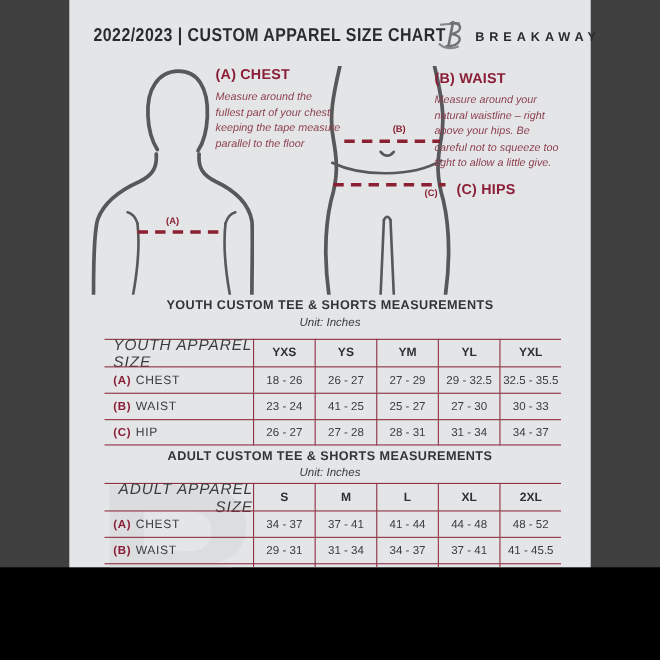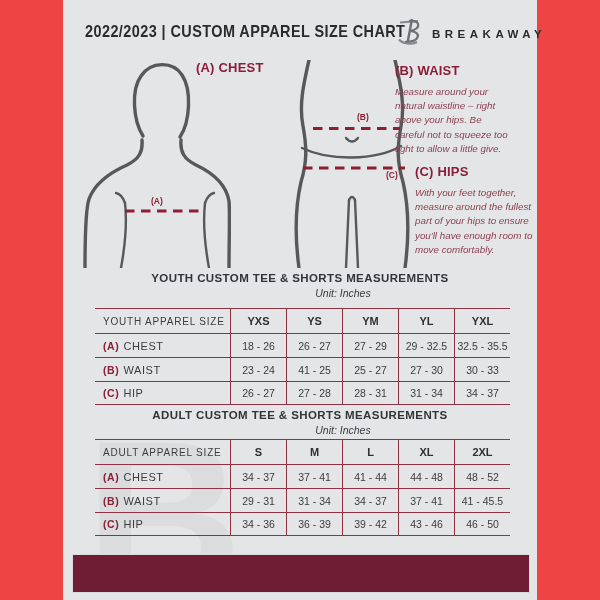--- a/index.html
+++ b/index.html
@@ -1,16 +1,16 @@
 <!DOCTYPE html>
 <html><head>
 <meta charset="utf-8">
 <style>
   html,body{margin:0;padding:0;background:#000;}
-  .stage{position:relative;width:600px;height:600px;overflow:hidden;background:#ef4444;
+  .stage{position:relative;width:600px;height:516px;overflow:hidden;background:#404040;
          font-family:"Liberation Sans",sans-serif;}
   .page{position:absolute;left:63px;top:0;width:474px;height:600px;background:#e4e5e7;}
 
   
   .doc-title{position:absolute;left:22px;top:22px;font-size:17px;font-weight:700;
              color:#2a2b2d;letter-spacing:.5px;transform:scaleX(.85);transform-origin:left top;
              white-space:nowrap;}
   .brand{position:absolute;left:334px;top:16px;display:flex;align-items:center;}
   .logo-b{width:26px;height:30px;display:block;}
   .brand-name{margin-left:9px;font-size:11.5px;font-weight:700;letter-spacing:4.5px;
@@ -25,36 +25,36 @@
   .fig{position:absolute;}
   .fig-label{position:absolute;font-size:8.5px;font-weight:800;color:#8b2032;z-index:2;}
   .lab-a{left:88px;top:196px;}
   .lab-b{left:294px;top:112px;}
   .lab-c{left:323px;top:170px;}
 
   
   .tbl-title{position:absolute;width:474px;text-align:center;font-size:11.5px;font-weight:700;
              color:#333437;letter-spacing:.4px;}
   .tbl-unit{position:absolute;width:474px;text-align:center;font-size:10.5px;font-style:italic;
-            color:#3a3b3d;padding-left:43px;}
+            color:#3a3b3d;}
   .yt-title{top:272px;} .yt-unit{top:287px;}
   .at-title{top:409px;} .at-unit{top:424px;}
 
   
   .sizetable{position:absolute;left:32px;width:415px;display:grid;
              grid-template-columns:135px repeat(5,56px);z-index:1;}
   .yt{top:308px;grid-template-rows:25px 24px 24px 24px;}
   .at{top:439px;grid-template-rows:25px 24px 24px 24px;text-align:right;}
   .cell{display:flex;align-items:center;justify-content:center;font-size:10.5px;color:#3b3c3e;
         border-top:1px solid #8f3044;}
   .cell.lastrow{border-bottom:1px solid #8f3044;}
   .cell.vline{border-left:1px solid #8f3044;}
   .cell.sizehdr{font-weight:700;font-size:11px;color:#2f3032;}
   .cell.labelcol{justify-content:flex-start;padding-left:8px;letter-spacing:.6px;}
-  .cell.apparel{font-size:10px;letter-spacing:.8px;color:#3b3c3e;}
+  .cell.apparel{font-size:14px;letter-spacing:.8px;color:#3b3c3e;font-style:italic;}
   .rowkey{color:#8b1e37;font-weight:800;margin-right:4px;font-size:10.5px;}
   .rowname{font-size:11px;color:#3b3c3e;}
 
   
   .watermark{position:absolute;left:22px;top:408px;font-size:218px;line-height:1;
              font-weight:700;color:#d6d7d9;opacity:.6;z-index:0;font-family:"Liberation Sans",sans-serif;}
   .footer-bar{position:absolute;left:10px;top:555px;width:456px;height:37px;background:#6f1c35;
               outline:1px solid #d9dadc;z-index:5;}
 
   svg .outline{fill:none;stroke:#57585a;stroke-width:3.4;stroke-linecap:round;}
@@ -103,34 +103,34 @@
 
     <span class="fig-label lab-a">(A)</span>
     <span class="fig-label lab-b">(B)</span>
     <span class="fig-label lab-c">(C)</span>
 
     <div class="text-a">
       <div class="m-head">
         <span>(A)</span>
         <span>CHEST</span>
       </div>
+      <div class="m-desc">Measure around the fullest part of your chest, keeping the tape measure parallel to the floor</div>
     </div>
     <div class="text-b">
       <div class="m-head">
         <span>(B)</span>
         <span>WAIST</span>
       </div>
       <div class="m-desc">Measure around your natural waistline – right above your hips. Be careful not to squeeze too tight to allow a little give.</div>
     </div>
     <div class="text-c">
       <div class="m-head">
         <span>(C)</span>
         <span>HIPS</span>
       </div>
-      <div class="m-desc">With your feet together, measure around the fullest part of your hips to ensure you'll have enough room to move comfortably.</div>
     </div>
 
     <div class="watermark">B</div>
 
     <div class="tbl-title yt-title">YOUTH CUSTOM TEE &amp; SHORTS MEASUREMENTS</div>
     <div class="tbl-unit yt-unit">Unit: Inches</div>
     <div class="sizetable yt">
       <div class="cell labelcol apparel">YOUTH APPAREL SIZE</div>
       <div class="cell vline sizehdr">YXS</div>
       <div class="cell vline sizehdr">YS</div>

